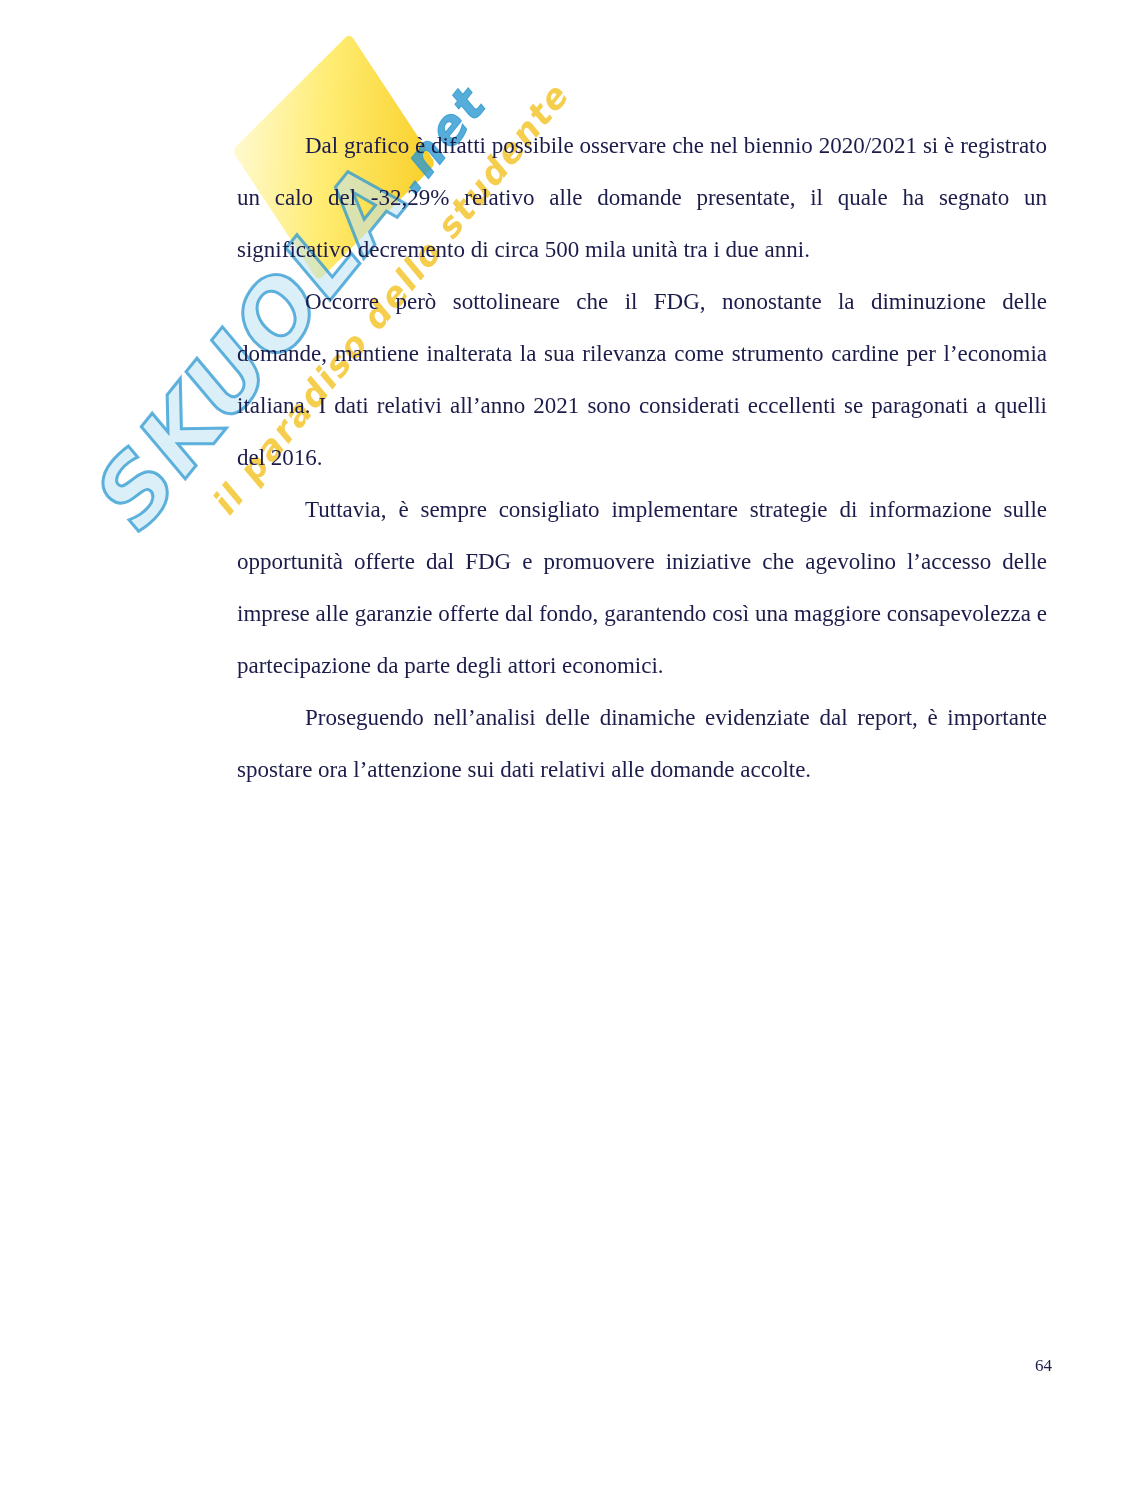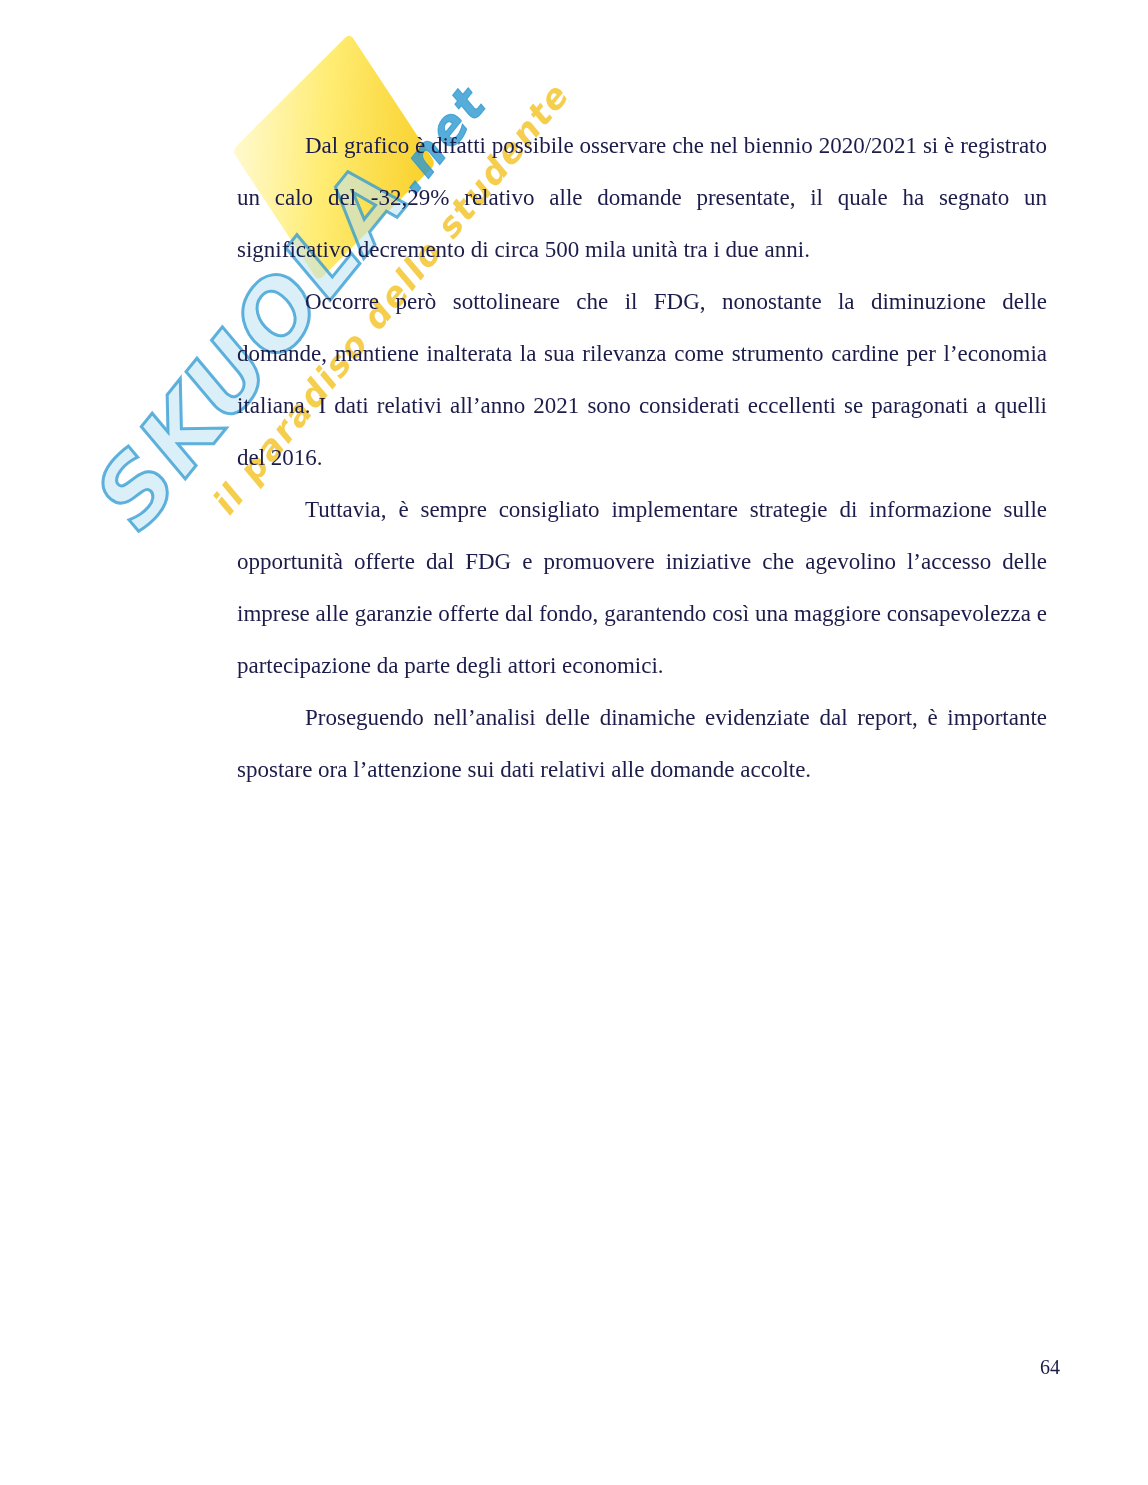--- a/index.html
+++ b/index.html
@@ -87,23 +87,23 @@
     font-size: 23px;
     line-height: 52px;
     color: #1c1c4b;
     text-align: justify;
     text-indent: 68px;
   }
 
   
   .page-number {
     position: absolute;
-    right: 88px;
+    right: 96px;
     top: 1356px;
-    font-size: 20px;
+    font-size: 17px;
     color: #1c1c4b;
     z-index: 1;
   }
 </style>
 </head>
 <body>
 
 <div class="page">
 
   <div class="watermark">

